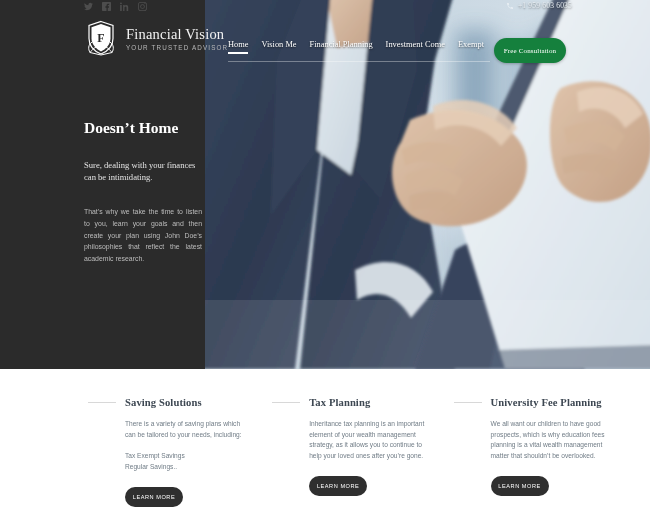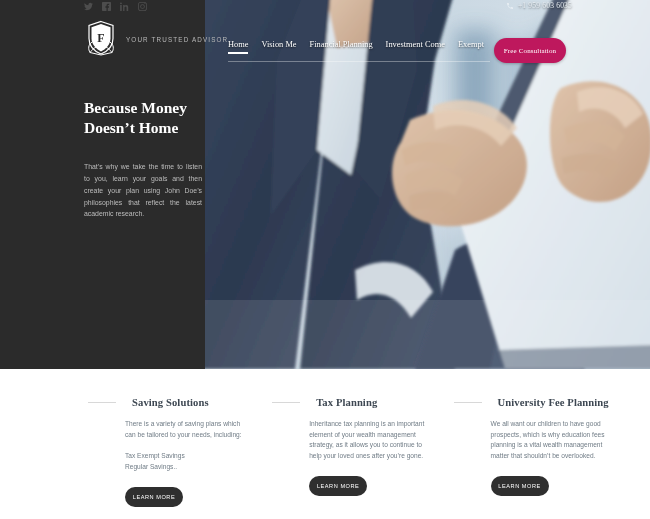--- a/index.html
+++ b/index.html
@@ -156,21 +156,21 @@
     height: 1.6px;
     background: #ffffff;
   }
   .cta-btn {
     position: absolute;
     left: 494px;
     top: 22px;
     width: 72px;
     height: 25px;
     border-radius: 13px;
-    background: #be185d;
+    background: #15803d;
     color: #ffffff;
     font-family: "Liberation Serif", serif;
     font-size: 7px;
     letter-spacing: .15px;
     display: flex;
     align-items: center;
     justify-content: center;
     z-index: 12;
     cursor: pointer;
     box-shadow: 0 1px 3px rgba(0,0,0,.25);
@@ -227,21 +227,21 @@
     display: flex;
   }
   .col { position: relative; }
   .col-1 { width: 203px; margin-left: 88px; }
   .col-2 { width: 165px; margin-left: 25px; }
   .col-3 { width: 165px; margin-left: 22px; }
 
   .col-head {
     display: flex;
     align-items: center;
-    gap: 16px;
+    gap: 9px;
     margin-bottom: 11px;
   }
   .head-dash {
     width: 28px;
     height: 1px;
     background: #d8d8d8;
     flex: none;
   }
   .col-title {
     font-family: "Liberation Serif", serif;
@@ -424,41 +424,43 @@
         <svg viewBox="0 0 68 72">
           <path d="M34 3 L58 11 v26 c0 16 -12 26 -24 31 C22 63 10 53 10 37 V11 Z" fill="none" stroke="#ffffff" stroke-width="2.4"></path>
           <path d="M34 8 L53 14.5 v22 c0 13.5 -10 22 -19 26.5 C25.5 58.5 15 50 15 36.5 V14.5 Z" fill="#ffffff"></path>
           <text x="34" y="44" text-anchor="middle" font-family="Liberation Serif, serif" font-size="24" font-weight="bold" fill="#2b2b2b">F</text>
           <path d="M16 44 C8 50 8 58 12 65 C16 60 20 56 24 54" fill="none" stroke="#ffffff" stroke-width="2"></path>
           <path d="M52 44 C60 50 60 58 56 65 C52 60 48 56 44 54" fill="none" stroke="#ffffff" stroke-width="2"></path>
           <path d="M12 65 L34 70 L56 65" fill="none" stroke="#ffffff" stroke-width="2"></path>
         </svg>
       </span>
       <span class="brand-text">
+        <div class="brand-name">Financial Vision</div>
         <div class="brand-tag">YOUR TRUSTED ADVISOR</div>
       </span>
     </div>
 
     <div class="nav-line"></div>
     <nav class="nav">
       <span class="nav-item active">Home</span>
       <span class="nav-item">Vision Me</span>
       <span class="nav-item">Financial Planning</span>
       <span class="nav-item">Investment Come</span>
       <span class="nav-item">Exempt</span>
       <span class="nav-item">Contacts</span>
     </nav>
     <div class="cta-btn">Free Consultation</div>
   </div>
 
   <div class="hero-copy">
     <h1 class="hero-h1">
-      <span>Because Money</span><br>
+      <br>
       <span>Doesn’t Home</span><br>
     </h1>
+    <p class="hero-sub">Sure, dealing with your finances can be intimidating.</p>
     <p class="hero-para">That’s why we take the time to listen to you, learn your goals and then create your plan using John Doe’s philosophies that reflect the latest academic research.</p>
   </div>
 </div>
 
 <div class="features">
   <div class="cols">
 
     <div class="col col-1">
       <div class="col-head">
         <span class="head-dash"></span>

